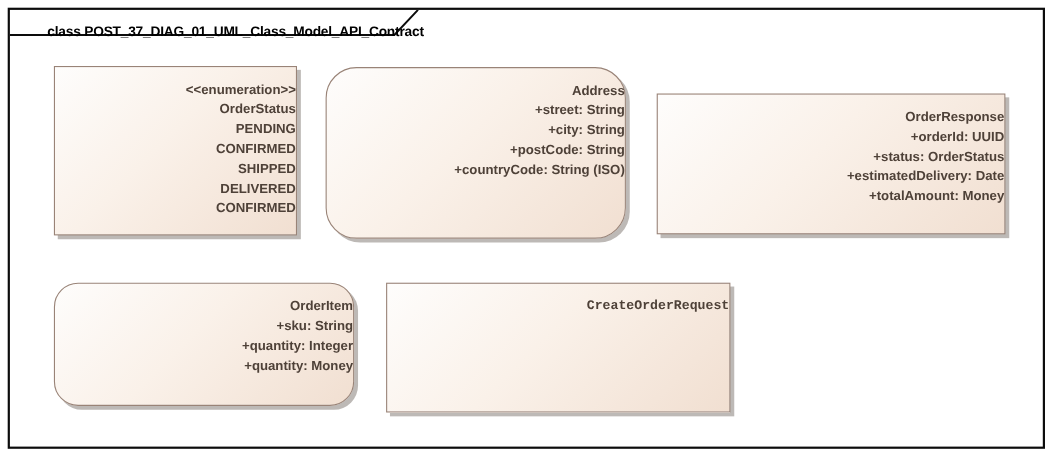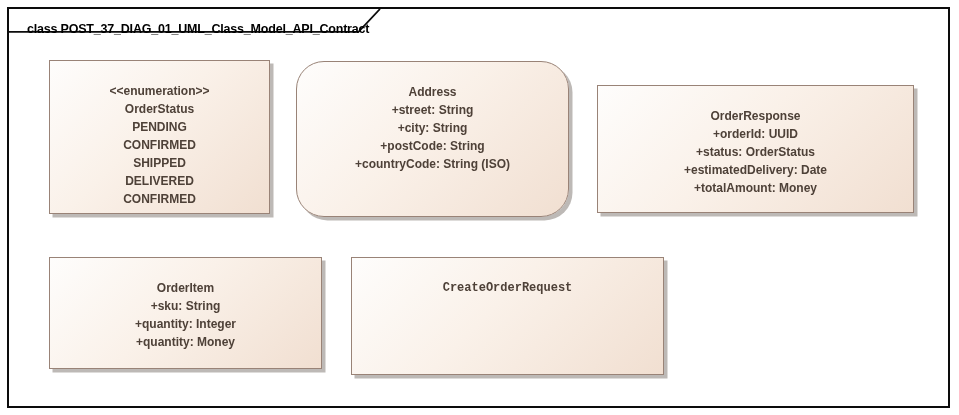--- a/index.html
+++ b/index.html
@@ -16,41 +16,41 @@
     position: absolute;
     left: 7px; top: 7px;
     width: 943px; height: 401px;
     border: 2px solid #0c0c0c;
     background: #ffffff;
   }
 
   .tab-shape { position: absolute; left: 0; top: 0; }
   .tab-title {
     position: absolute;
-    left: 2px; top: 0;
+    left: 18px; top: 0;
     width: 360px; height: 40px;
     display: flex; align-items: center;
     padding-left: 16px;
     font-size: 12.5px;
     font-weight: bold;
     letter-spacing: -0.2px;
     color: #000000;
     white-space: nowrap;
   }
 
   .uml-class {
     position: absolute;
     background: linear-gradient(135deg, #fefdfc 0%, #faf1e9 45%, #f1dfd1 100%);
     border: 1px solid #998377;
     box-shadow: 3.5px 3.5px 0 #bdb9b6;
     color: #4e4138;
     font-size: 12px;
     font-weight: bold;
-    text-align: center;
-    padding-top: 21px;
+    text-align: right;
+    padding-top: 11px;
     line-height: 18px;
   }
   .uml-class .stereotype,
   .uml-class .class-name,
   .uml-class .member {
     line-height: 18px;
     white-space: nowrap;
   }
 </style>
 </head>
@@ -92,21 +92,21 @@
 
       <div class="class-name">OrderResponse</div>
       <div>
           <div class="member">+orderId: UUID</div>
           <div class="member">+status: OrderStatus</div>
           <div class="member">+estimatedDelivery: Date</div>
           <div class="member">+totalAmount: Money</div>
         </div>
     </div>
 
-    <div class="uml-class" style="left:40px; top:248px; width:273px; height:112px;">
+    <div class="uml-class" style="left:40px; top:248px; width:273px; height:112px;border-radius:22px;">
 
       <div class="class-name">OrderItem</div>
       <div>
           <div class="member">+sku: String</div>
           <div class="member">+quantity: Integer</div>
           <div class="member">+quantity: Money</div>
         </div>
     </div>
 
     <div class="uml-class" style="left:342px; top:248px; width:313px; height:118px;font-family:Liberation Mono, monospace;">

